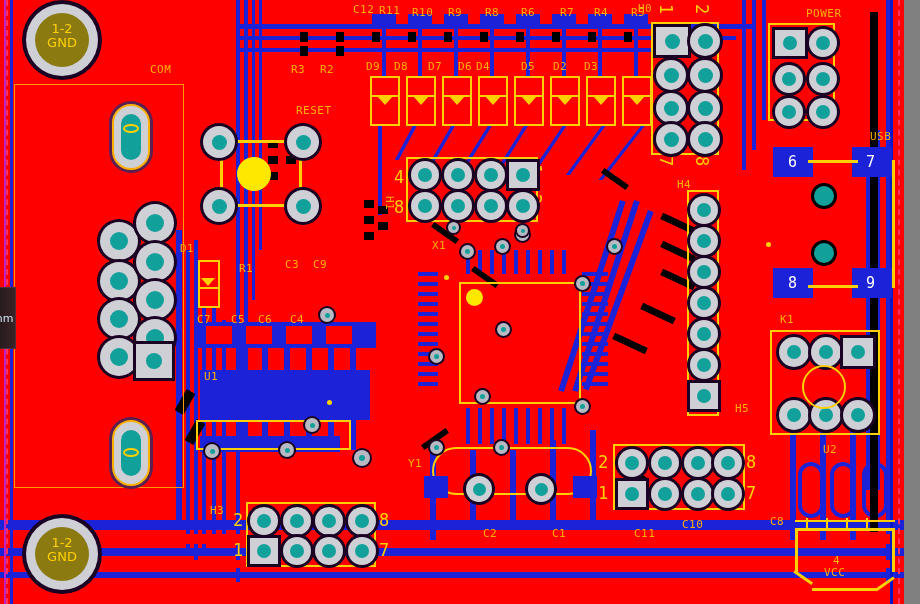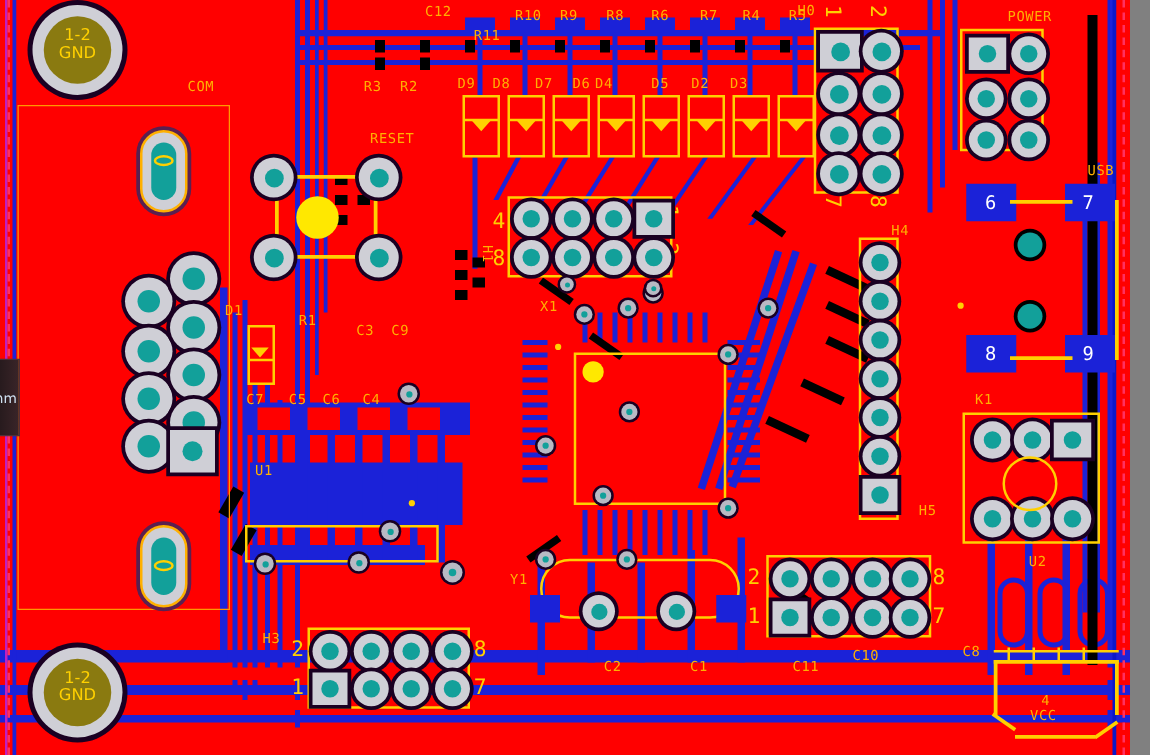--- a/index.html
+++ b/index.html
@@ -327,22 +327,22 @@
     </div>
   <div class="pad" style="left:203px;top:190px;width:32px;height:32px">
       <i style="width:15px;height:15px"></i>
     </div>
   <div class="pad" style="left:287px;top:190px;width:32px;height:32px">
       <i style="width:15px;height:15px"></i>
     </div>
   <div class="dot" style="left:237px;top:157px;width:34px;height:34px"></div>
 
   <div>
-    <div class="lbl" style="left:340px;top:3px">C12</div>
-    <div class="lbl" style="left:379px;top:22px">R11</div>
+    <div class="lbl" style="left:353px;top:3px">C12</div>
+    <div class="lbl" style="left:379px;top:4px">R11</div>
     <div class="lbl" style="left:412px;top:6px">R10</div>
     <div class="lbl" style="left:448px;top:6px">R9</div>
     <div class="lbl" style="left:485px;top:6px">R8</div>
     <div class="lbl" style="left:521px;top:6px">R6</div>
     <div class="lbl" style="left:560px;top:6px">R7</div>
     <div class="lbl" style="left:594px;top:6px">R4</div>
     <div class="lbl" style="left:631px;top:6px">R5</div>
   </div>
 
   <div>
@@ -475,21 +475,21 @@
   <div class="pad" style="left:444px;top:192px;width:28px;height:28px">
       <i style="width:14px;height:14px"></i>
     </div>
   <div class="pad" style="left:477px;top:192px;width:28px;height:28px">
       <i style="width:14px;height:14px"></i>
     </div>
   <div class="pad" style="left:509px;top:192px;width:28px;height:28px">
       <i style="width:14px;height:14px"></i>
     </div>
 
-  <div class="lbl" style="left:713px;top:178px">H4</div>
+  <div class="lbl" style="left:677px;top:178px">H4</div>
   <div class="box" style="left:687px;top:190px;width:32px;height:226px"></div>
   <div class="pad" style="left:690px;top:196px;width:28px;height:28px">
       <i style="width:14px;height:14px"></i>
     </div>
   <div class="pad" style="left:690px;top:227px;width:28px;height:28px">
       <i style="width:14px;height:14px"></i>
     </div>
   <div class="pad" style="left:690px;top:258px;width:28px;height:28px">
       <i style="width:14px;height:14px"></i>
     </div>
@@ -542,21 +542,21 @@
       <i style="width:5px;height:5px"></i>
     </div>
   <div class="via" style="left:448px;top:222px;width:11px;height:11px">
       <i style="width:4px;height:4px"></i>
     </div>
 
   <div class="lbl" style="left:180px;top:242px">D1</div>
   <div class="diode" style="left:198px;top:260px;width:22px;height:48px"></div>
   <div class="dtri" style="left:201px;top:278px;border-left-width:7px;border-right-width:7px;border-top-width:8px"></div>
   <div class="dbar" style="left:199px;top:287px;width:20px"></div>
-  <div class="lbl" style="left:239px;top:250px">R1</div>
+  <div class="lbl" style="left:239px;top:262px">R1</div>
   <div class="lbl" style="left:285px;top:258px">C3</div>
   <div class="lbl" style="left:313px;top:258px">C9</div>
   <div class="lbl" style="left:197px;top:313px">C7</div>
   <div class="lbl" style="left:231px;top:313px">C5</div>
   <div class="lbl" style="left:258px;top:313px">C6</div>
   <div class="lbl" style="left:290px;top:313px">C4</div>
   <div class="via" style="left:320px;top:308px;width:14px;height:14px">
       <i style="width:5px;height:5px"></i>
     </div>
 

